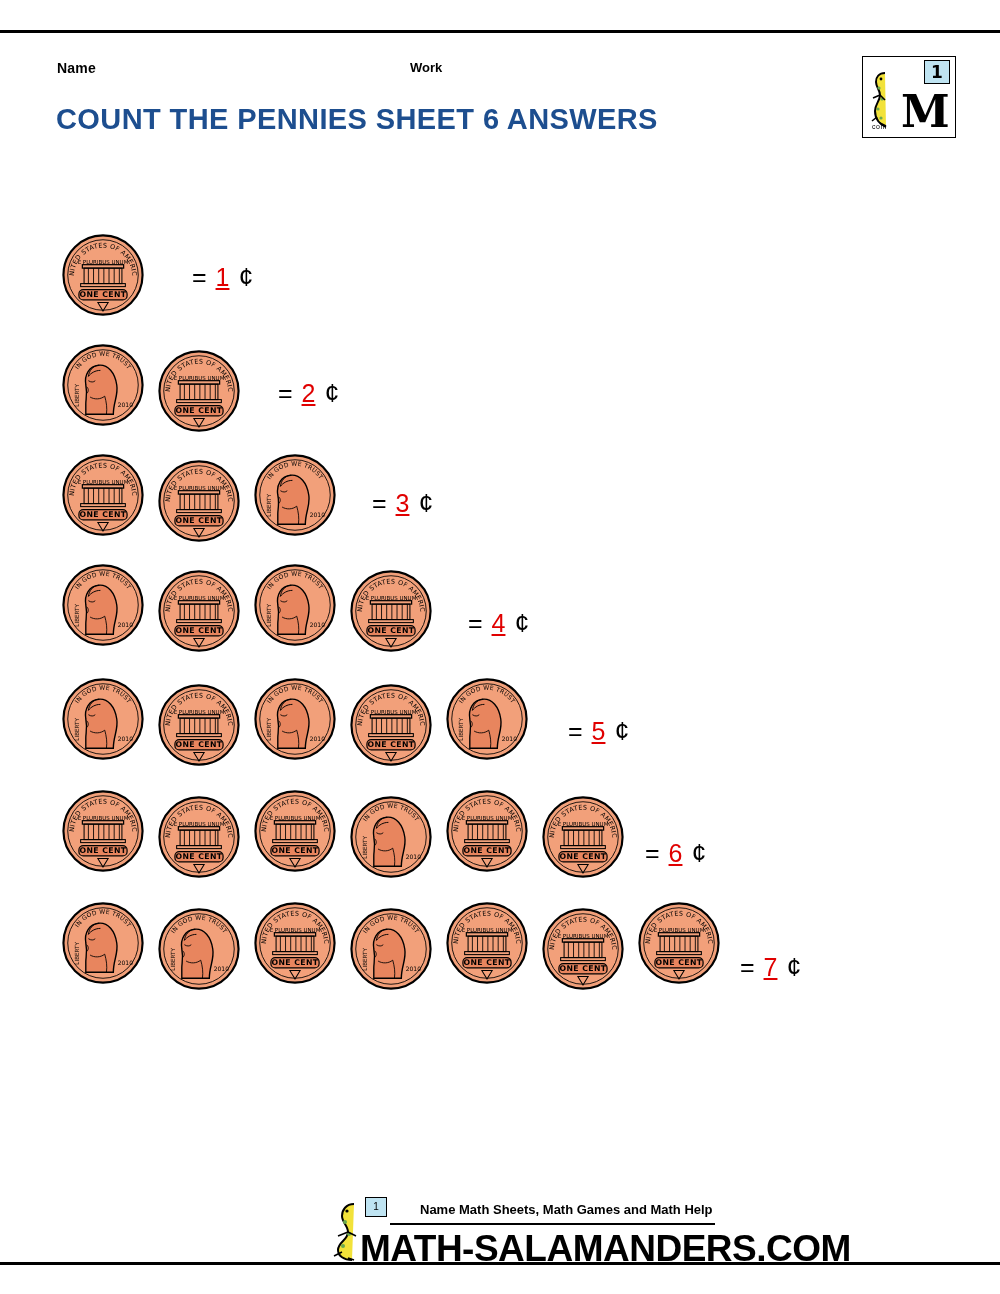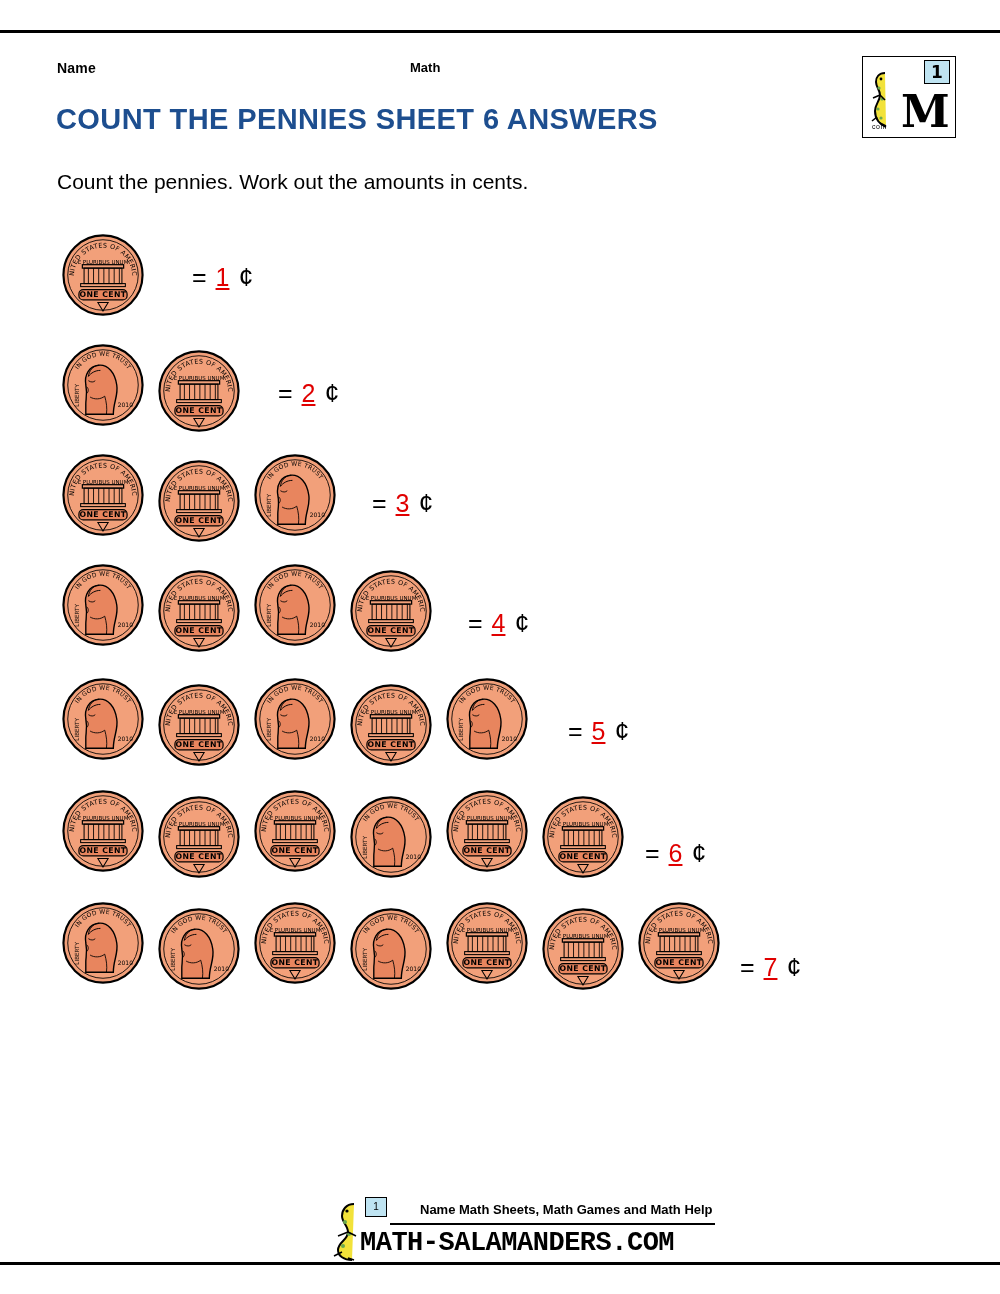--- a/index.html
+++ b/index.html
@@ -147,23 +147,23 @@
   .footer-tag {
     position: absolute;
     left: 420px; top: 7px;
     font-size: 13px;
     font-weight: bold;
     white-space: nowrap;
   }
   .footer-url {
     position: absolute;
     left: 360px; top: 33px;
-    font-size: 27px;
+    font-size: 37px;
     font-weight: bold;
-    font-family: Liberation Mono, monospace;
+    font-family: Liberation Sans, sans-serif;
     letter-spacing: -.5px;
     white-space: nowrap;
   }
   .footer-num {
     position: absolute;
     left: 365px; top: 2px;
     width: 20px; height: 18px;
     border: 1px solid #000;
     background: #bfe4f2;
     font-size: 10px;
@@ -174,24 +174,23 @@
 </style>
 </head>
 <body>
 
 <div class="page">
 
   <div class="rule-top"></div>
   <div class="rule-bottom"></div>
 
   <div class="name-label">Name</div>
-  <div class="date-label">Math</div>
+  <div class="date-label">Work</div>
 
   <div class="title">COUNT THE PENNIES SHEET 6 ANSWERS</div>
-  <div class="instructions">Count the pennies. Work out the amounts in cents.</div>
 
   <div class="logo-box">
     <div class="logo-num">1</div>
     <div class="logo-sal">
       <svg width="30" height="60" viewBox="0 0 30 60">
         <path d="M14 2 C8 2 5 6 5 11 C5 16 9 19 9 24 C9 30 4 33 4 40 C4 48 9 54 15 56" fill="#f2e23a" stroke="#000" stroke-width="2"></path>
         <circle cx="10" cy="8" r="1.4" fill="#000"></circle>
         <circle cx="8" cy="17" r="1.6" fill="#6aa84f"></circle>
         <circle cx="11" cy="28" r="1.6" fill="#6aa84f"></circle>
         <circle cx="7" cy="38" r="1.6" fill="#6aa84f"></circle>

